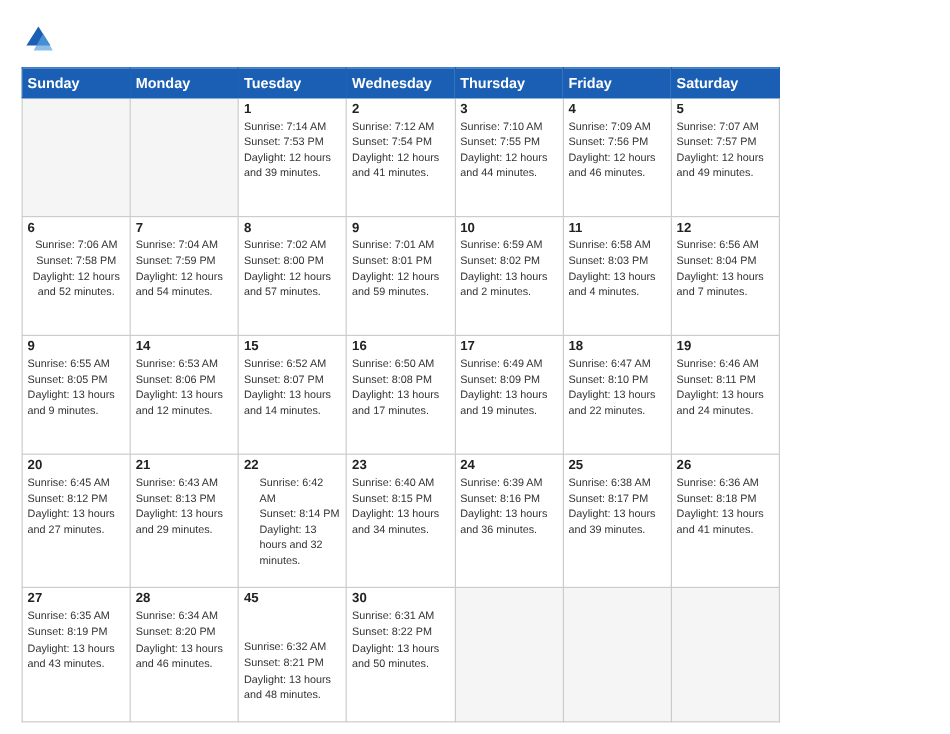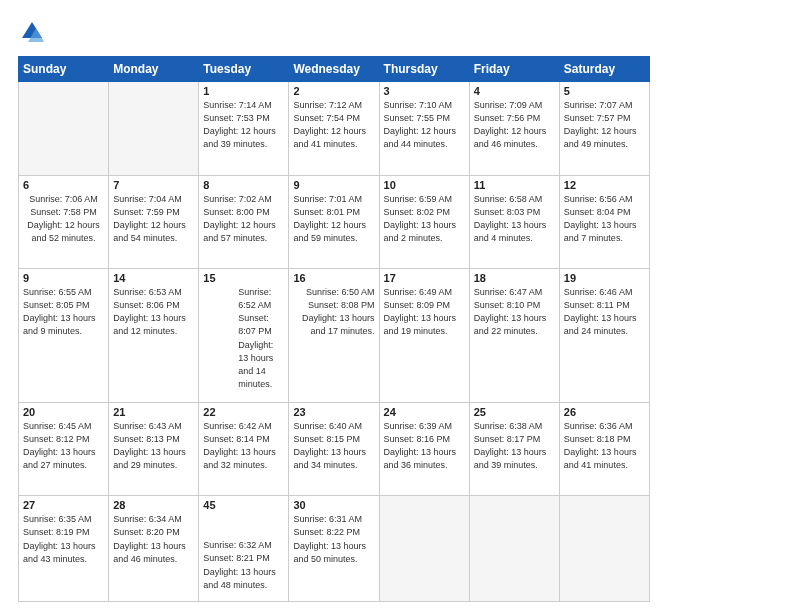--- a/index.html
+++ b/index.html
@@ -219,27 +219,27 @@
 Daylight: 13 hours and 9 minutes.</div>
           </td>
           <td>
             <span class="day-num">14</span>
             <div class="day-info" style="white-space: pre-line;">Sunrise: 6:53 AM
 Sunset: 8:06 PM
 Daylight: 13 hours and 12 minutes.</div>
           </td>
           <td>
             <span class="day-num">15</span>
-            <div class="day-info" style="white-space: pre-line; margin-left: 35px;">Sunrise: 6:52 AM
+            <div class="day-info" style="white-space: pre-line;">Sunrise: 6:52 AM
 Sunset: 8:07 PM
 Daylight: 13 hours and 14 minutes.</div>
           </td>
           <td>
             <span class="day-num">16</span>
-            <div class="day-info" style="white-space: pre-line; text-align: right;">Sunrise: 6:50 AM
+            <div class="day-info" style="white-space: pre-line;">Sunrise: 6:50 AM
 Sunset: 8:08 PM
 Daylight: 13 hours and 17 minutes.</div>
           </td>
           <td>
             <span class="day-num">17</span>
             <div class="day-info" style="white-space: pre-line;">Sunrise: 6:49 AM
 Sunset: 8:09 PM
 Daylight: 13 hours and 19 minutes.</div>
           </td>
           <td>
@@ -263,21 +263,21 @@
 Daylight: 13 hours and 27 minutes.</div>
           </td>
           <td>
             <span class="day-num">21</span>
             <div class="day-info" style="white-space: pre-line;">Sunrise: 6:43 AM
 Sunset: 8:13 PM
 Daylight: 13 hours and 29 minutes.</div>
           </td>
           <td>
             <span class="day-num">22</span>
-            <div class="day-info" style="white-space: pre-line;">Sunrise: 6:42 AM
+            <div class="day-info" style="white-space: pre-line; margin-left: 13px;">Sunrise: 6:42 AM
 Sunset: 8:14 PM
 Daylight: 13 hours and 32 minutes.</div>
           </td>
           <td>
             <span class="day-num">23</span>
             <div class="day-info" style="white-space: pre-line;">Sunrise: 6:40 AM
 Sunset: 8:15 PM
 Daylight: 13 hours and 34 minutes.</div>
           </td>
           <td>

